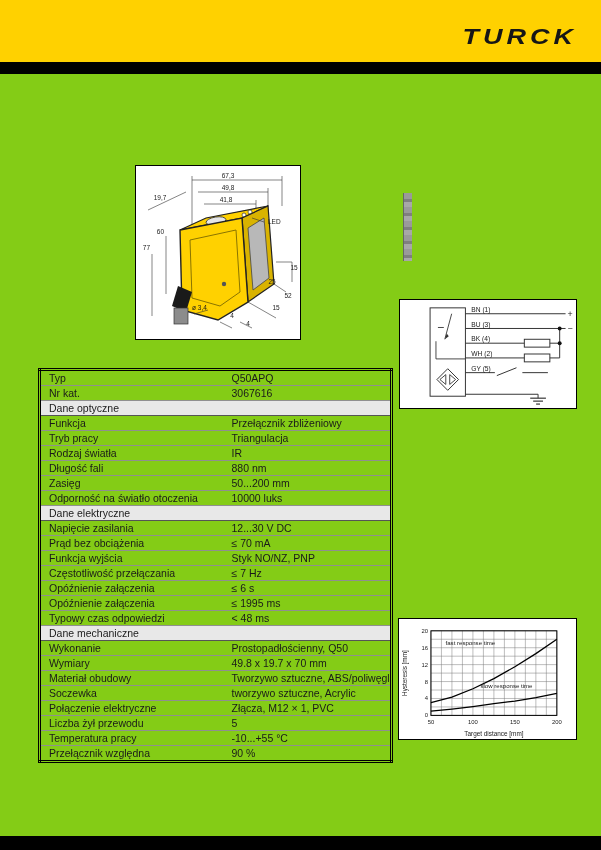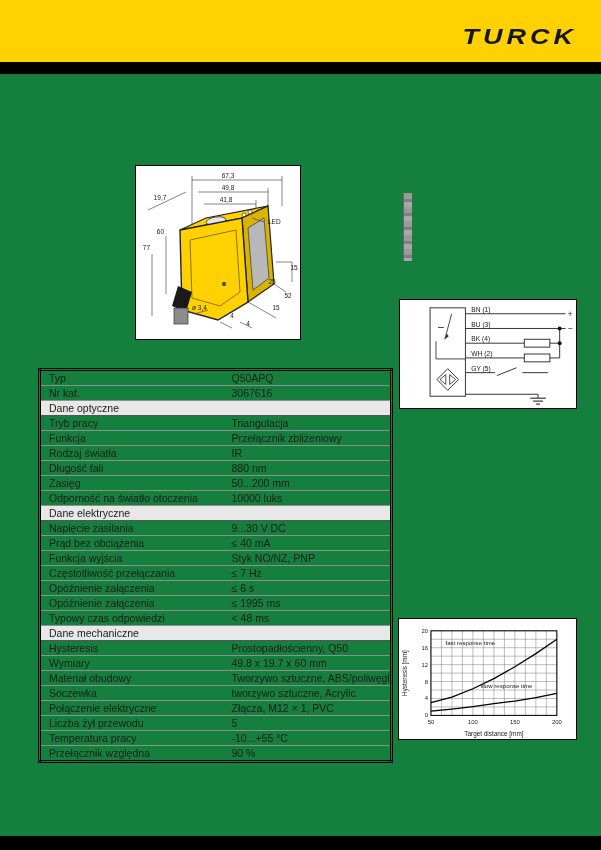--- a/index.html
+++ b/index.html
@@ -1,18 +1,18 @@
 <!DOCTYPE html>
 <html><head>
 <meta charset="utf-8">
 <style>
   * { margin:0; padding:0; box-sizing:border-box; }
   html,body { width:601px; height:850px; background:#fff; overflow:hidden;
     font-family:"Liberation Sans", sans-serif; color:#1a1a1a; }
-  #page { position:relative; width:601px; height:850px; background:#15803d; }
+  #page { position:relative; width:601px; height:850px; background:#84cc16; }
 
   
   .header { position:absolute; left:0; top:0; width:601px; height:62px; background:#FFD100; }
   .logo { position:absolute; right:24px; top:22px; font-weight:900; font-style:italic;
     font-size:27px; letter-spacing:4px; color:#161616; transform:scaleY(0.82);
     font-family:"Liberation Sans", sans-serif; }
   .hdr-divider { position:absolute; left:0; top:62px; width:601px; height:12px; background:#000; }
   .footer-bar { position:absolute; left:0; top:836px; width:601px; height:14px; background:#000; }
 
   
@@ -165,53 +165,53 @@
             <td>Q50APQ</td>
           </tr>
           <tr>
             <td class="lbl">Nr kat.</td>
             <td>3067616</td>
           </tr>
           <tr class="section">
             <td colspan="2">Dane optyczne</td>
           </tr>
           <tr>
+            <td class="lbl">Funkcja</td>
+            <td>Przełącznik zbliżeniowy</td>
+          </tr>
+          <tr>
             <td class="lbl">Tryb pracy</td>
             <td>Triangulacja</td>
           </tr>
           <tr>
-            <td class="lbl">Funkcja</td>
-            <td>Przełącznik zbliżeniowy</td>
-          </tr>
-          <tr>
             <td class="lbl">Rodzaj światła</td>
             <td>IR</td>
           </tr>
           <tr>
             <td class="lbl">Długość fali</td>
             <td>880 nm</td>
           </tr>
           <tr>
             <td class="lbl">Zasięg</td>
             <td>50...200  mm</td>
           </tr>
           <tr>
             <td class="lbl">Odporność na światło otoczenia</td>
             <td>10000 luks</td>
           </tr>
           <tr class="section">
             <td colspan="2">Dane elektryczne</td>
           </tr>
           <tr>
             <td class="lbl">Napięcie zasilania</td>
-            <td>9...30  V DC</td>
+            <td>12...30  V DC</td>
           </tr>
           <tr>
             <td class="lbl">Prąd bez obciążenia</td>
-            <td>≤ 40 mA</td>
+            <td>≤ 70 mA</td>
           </tr>
           <tr>
             <td class="lbl">Funkcja wyjścia</td>
             <td>Styk NO/NZ, PNP</td>
           </tr>
           <tr>
             <td class="lbl">Częstotliwość przełączania</td>
             <td>≤ 7  Hz</td>
           </tr>
           <tr>
@@ -223,26 +223,26 @@
             <td>≤ 1995 ms</td>
           </tr>
           <tr>
             <td class="lbl">Typowy czas odpowiedzi</td>
             <td>&lt; 48  ms</td>
           </tr>
           <tr class="section">
             <td colspan="2">Dane mechaniczne</td>
           </tr>
           <tr>
-            <td class="lbl">Hysteresis</td>
+            <td class="lbl">Wykonanie</td>
             <td>Prostopadłościenny, Q50</td>
           </tr>
           <tr>
             <td class="lbl">Wymiary</td>
-            <td>49.8 x 19.7 x 60  mm</td>
+            <td>49.8 x 19.7 x 70  mm</td>
           </tr>
           <tr>
             <td class="lbl">Materiał obudowy</td>
             <td>Tworzywo sztuczne, ABS/poliwęglan</td>
           </tr>
           <tr>
             <td class="lbl">Soczewka</td>
             <td>tworzywo sztuczne, Acrylic</td>
           </tr>
           <tr>

